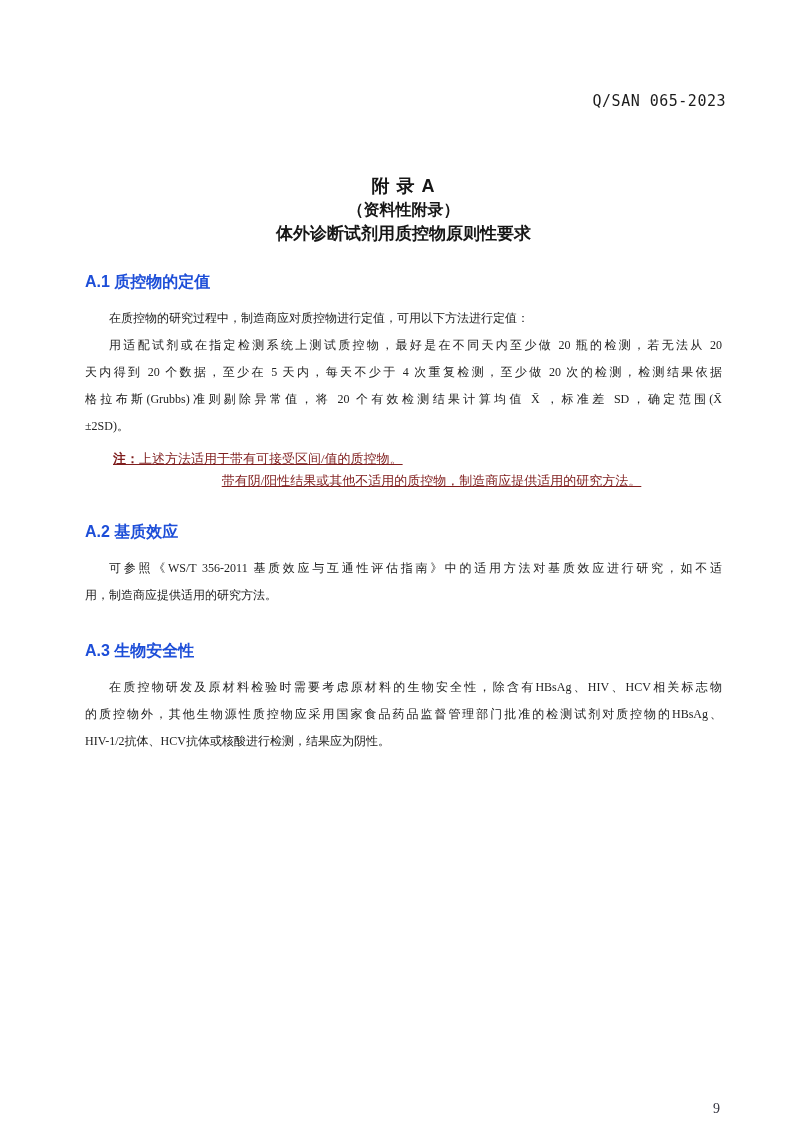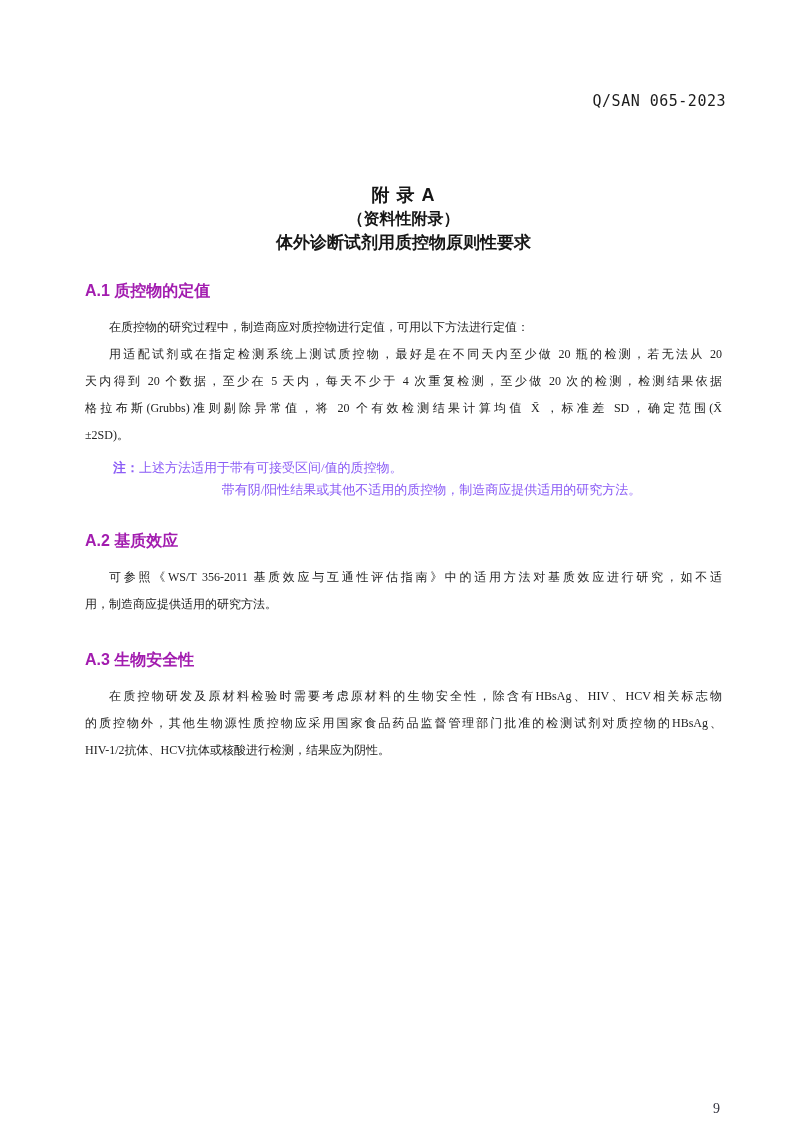--- a/index.html
+++ b/index.html
@@ -23,21 +23,21 @@
     right: 74px;
     font-size: 15px;
     letter-spacing: 0.5px;
     font-family: "DejaVu Sans Mono", "Liberation Mono", monospace;
     color: #1c1c1c;
   }
   .content {
     position: absolute;
     left: 85px;
     right: 78px;
-    top: 17px;
+    top: 8px;
   }
   .title-block {
     padding-top: 166px;
     text-align: center;
     font-family: "Liberation Sans", "DejaVu Sans", sans-serif;
     font-weight: bold;
     color: #161616;
   }
   .title-appendix {
     font-size: 18px;
@@ -49,21 +49,21 @@
     line-height: 24px;
   }
   .title-subject {
     font-size: 17px;
     line-height: 24px;
   }
   .section-heading {
     font-family: "Liberation Sans", "DejaVu Sans", sans-serif;
     font-weight: bold;
     font-size: 16px;
-    color: #a21caf;
+    color: #1d4ed8;
     line-height: 20px;
   }
   .heading-a1 { margin-top: 26px; }
   .heading-a2 { margin-top: 30px; }
   .heading-a3 { margin-top: 32px; }
   .para {
     margin-top: 13px;
   }
   .body-line {
     font-size: 12px;
@@ -76,21 +76,22 @@
     text-align-last: justify;
   }
   .indent {
     text-indent: 2em;
   }
   .note-block {
     margin-top: 8px;
     padding-left: 28px;
     font-size: 13px;
     line-height: 22px;
-    color: #8b5cf6;
+    color: #7f1d1d;
+    text-decoration: underline;
   }
   .note-label {
     font-family: "Liberation Sans", "DejaVu Sans", sans-serif;
     font-weight: bold;
   }
   .note-line2 {
     padding-left: 28px;
     text-align: center;
   }
   .page-number {

